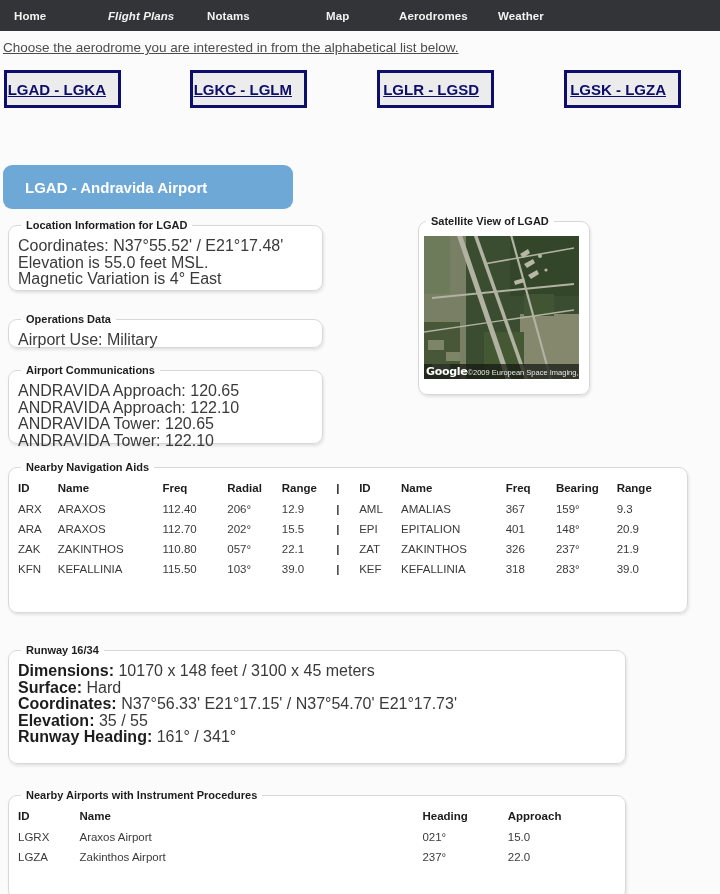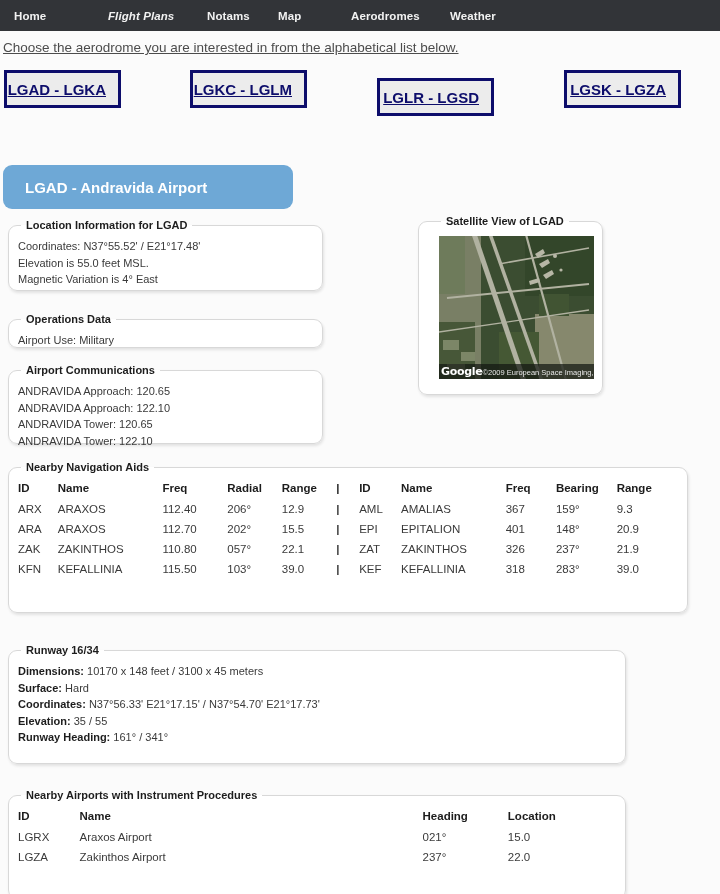--- a/index.html
+++ b/index.html
@@ -23,21 +23,21 @@
     color: #f2f2f2;
     font-size: 11.5px;
     font-weight: bold;
     text-decoration: none;
     letter-spacing: .1px;
     white-space: nowrap;
   }
   .nav-item:nth-child(1) { width: 94px; }
   .nav-item:nth-child(2) { width: 99px; font-style: italic; }
   .nav-item:nth-child(3) { width: 71px; }
-  .nav-item:nth-child(4) { width: 73px; }
+  .nav-item:nth-child(4) { width: 73px; margin-left: 48px; }
   .nav-item:nth-child(5) { width: 99px; }
 
   
   .instruction {
     margin: 9px 0 0 3px;
     font-size: 13.5px;
     color: #4c4c4c;
     text-decoration: underline;
   }
 
@@ -61,21 +61,21 @@
   }
   .range-btn span {
     color: #0d0d6b;
     font-size: 15px;
     font-weight: bold;
     text-decoration: underline;
     white-space: nowrap;
   }
   .rb0 { left: 4px;   width: 117px; }
   .rb1 { left: 190px; width: 117px; }
-  .rb2 { left: 377px; width: 117px; margin-top: 8px; }
+  .rb2 { left: 377px; width: 117px; }
   .rb3 { left: 564px; width: 117px; }
 
   
   .airport-banner {
     margin: 33px 0 0 3px;
     width: 290px;
     height: 44px;
     background: #6ea8d6;
     border-radius: 9px;
     display: flex;
@@ -97,38 +97,38 @@
   }
   .fs > legend {
     font-size: 11px;
     font-weight: bold;
     color: #1d1d1d;
     padding: 0 5px;
     margin-left: 3px;
   }
   .fs p {
     margin: 0;
-    font-size: 11px;
+    font-size: 16px;
     color: #3a3a3a;
     line-height: 16.5px;
   }
   .fs p b { color: #1d1d1d; }
 
   .body-area { position: relative; }
 
   .loc-fs   { position: absolute; left: 4px;  top: 0;    width: 315px; height: 72px; }
   .ops-fs   { position: absolute; left: 4px;  top: 94px; width: 315px; height: 35px; }
   .comm-fs  { position: absolute; left: 4px;  top: 145px;width: 315px; height: 80px; }
 
   
   .sat-fs {
     position: absolute;
     left: 414px; top: -4px;
     width: 172px; height: 180px;
-    padding: 7px 8px 8px 19px;
+    padding: 7px 8px 8px 4px;
   }
   .sat-img {
     width: 155px; height: 143px;
     margin: 2px 0 0 1px;
     position: relative;
     overflow: hidden;
     background: #4a5c3c;
   }
   .sat-canvas { position:absolute; inset:0; }
   .sat-attr {
@@ -368,21 +368,21 @@
           <col style="width:62px">
           <col style="width:348px">
           <col style="width:86px">
           <col style="width:100px">
         </colgroup>
       <thead>
         <tr>
           <th>ID</th>
           <th>Name</th>
           <th>Heading</th>
-          <th>Location</th>
+          <th>Approach</th>
         </tr>
       </thead>
       <tbody>
         <tr>
           <td>LGRX</td>
           <td>Araxos Airport</td>
           <td>021°</td>
           <td>15.0</td>
         </tr>
         <tr>

